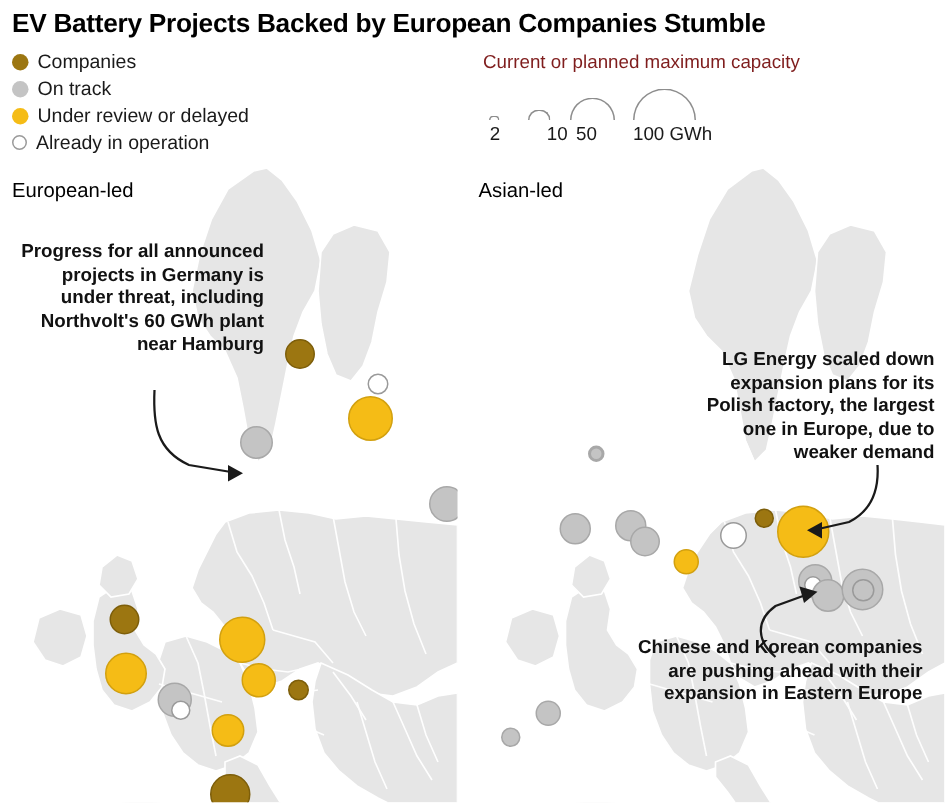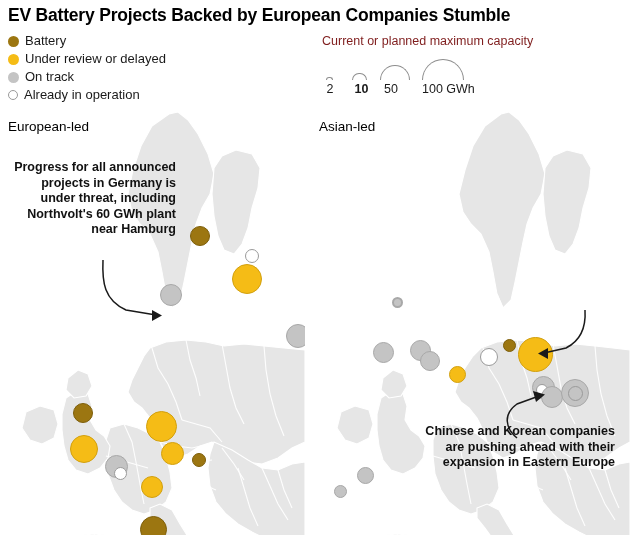--- a/index.html
+++ b/index.html
@@ -98,44 +98,44 @@
 </head>
 <body>
 
 <div id="root">
 
   <div class="chart-title">EV Battery Projects Backed by European Companies Stumble</div>
 
   <div class="color-legend">
     <div class="legend-row">
       <span class="legend-swatch" style="background:#9c7611"></span>
-      <span class="legend-label">Battery</span>
+      <span class="legend-label">Companies</span>
+    </div>
+    <div class="legend-row">
+      <span class="legend-swatch" style="background:#c4c4c4"></span>
+      <span class="legend-label">On track</span>
     </div>
     <div class="legend-row">
       <span class="legend-swatch" style="background:#f5bc16"></span>
       <span class="legend-label">Under review or delayed</span>
-    </div>
-    <div class="legend-row">
-      <span class="legend-swatch" style="background:#c4c4c4"></span>
-      <span class="legend-label">On track</span>
     </div>
     <div class="legend-row">
       <span class="legend-swatch hollow"></span>
       <span class="legend-label">Already in operation</span>
     </div>
   </div>
 
   <div class="size-legend">
     <div class="size-legend-title">Current or planned maximum capacity</div>
     <div class="size-legend-arcs">
       <span class="size-arc" style="left:4px;  width:7px;  height:3.5px;  border-radius:7px 7px 0 0;"></span>
       <span class="size-arc-label" style="left:-3px; width:22px;">2</span>
 
       <span class="size-arc" style="left:30px; width:15px; height:7.5px;  border-radius:15px 15px 0 0;"></span>
-      <span class="size-arc-label" style="left:28px; width:23px;font-weight:bold;">10</span>
+      <span class="size-arc-label" style="left:38px; width:23px;">10</span>
 
       <span class="size-arc" style="left:58px; width:30px; height:15px; border-radius:30px 30px 0 0;"></span>
       <span class="size-arc-label" style="left:57px; width:24px;margin-top:14px;">50</span>
 
       <span class="size-arc" style="left:100px; width:42px; height:21px; border-radius:42px 42px 0 0;"></span>
       <span class="size-arc-label" style="left:100px; width:70px; text-align:left;">100 GWh</span>
     </div>
   </div>
 
   <div class="panel panel-left">
@@ -319,16 +319,17 @@
       </svg>
 
       <svg class="annot-line" style="left:168px; top:266px; width:80px; height:62px;" width="80" height="62">
         <path d="M36 60 C 24 50, 22 36, 36 26 L 58 18" fill="none" stroke="#1a1a1a" stroke-width="1.5"></path>
         <path d="M52 13 L 64 16.5 L 55 24 Z" fill="#1a1a1a"></path>
       </svg>
     </div>
 
     <div class="panel-title">Asian-led</div>
 
+    <div class="annot annot-b">LG Energy scaled down expansion plans for its Polish factory, the largest one in Europe, due to weaker demand</div>
     <div class="annot annot-c">Chinese and Korean companies are pushing ahead with their expansion in Eastern Europe</div>
   </div>
 
 </div>
 
 </body></html>

